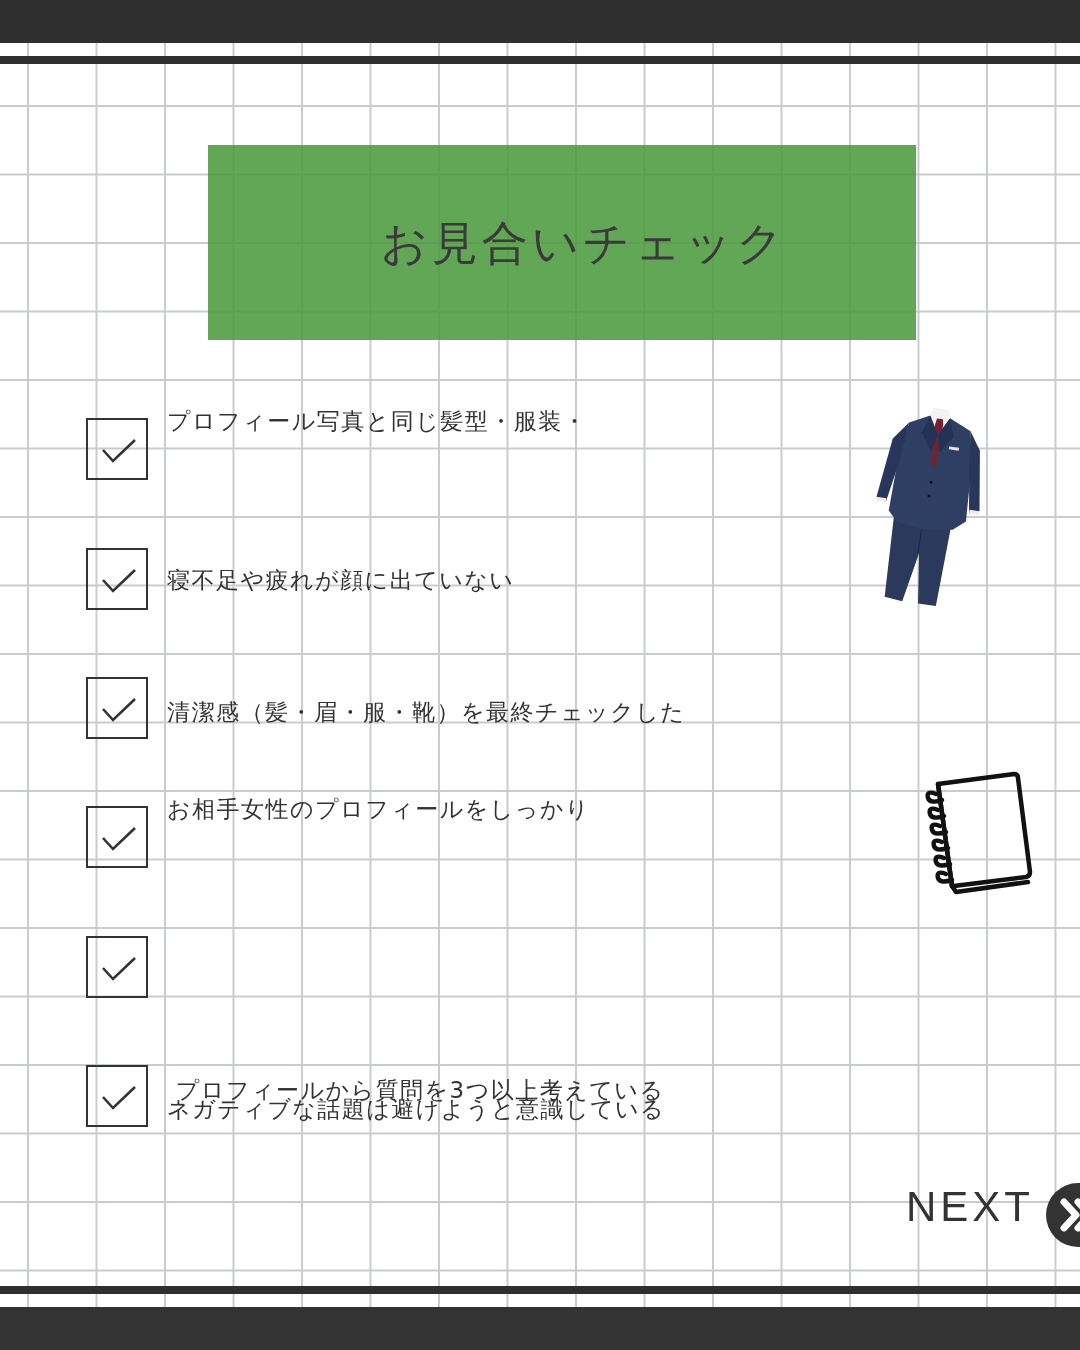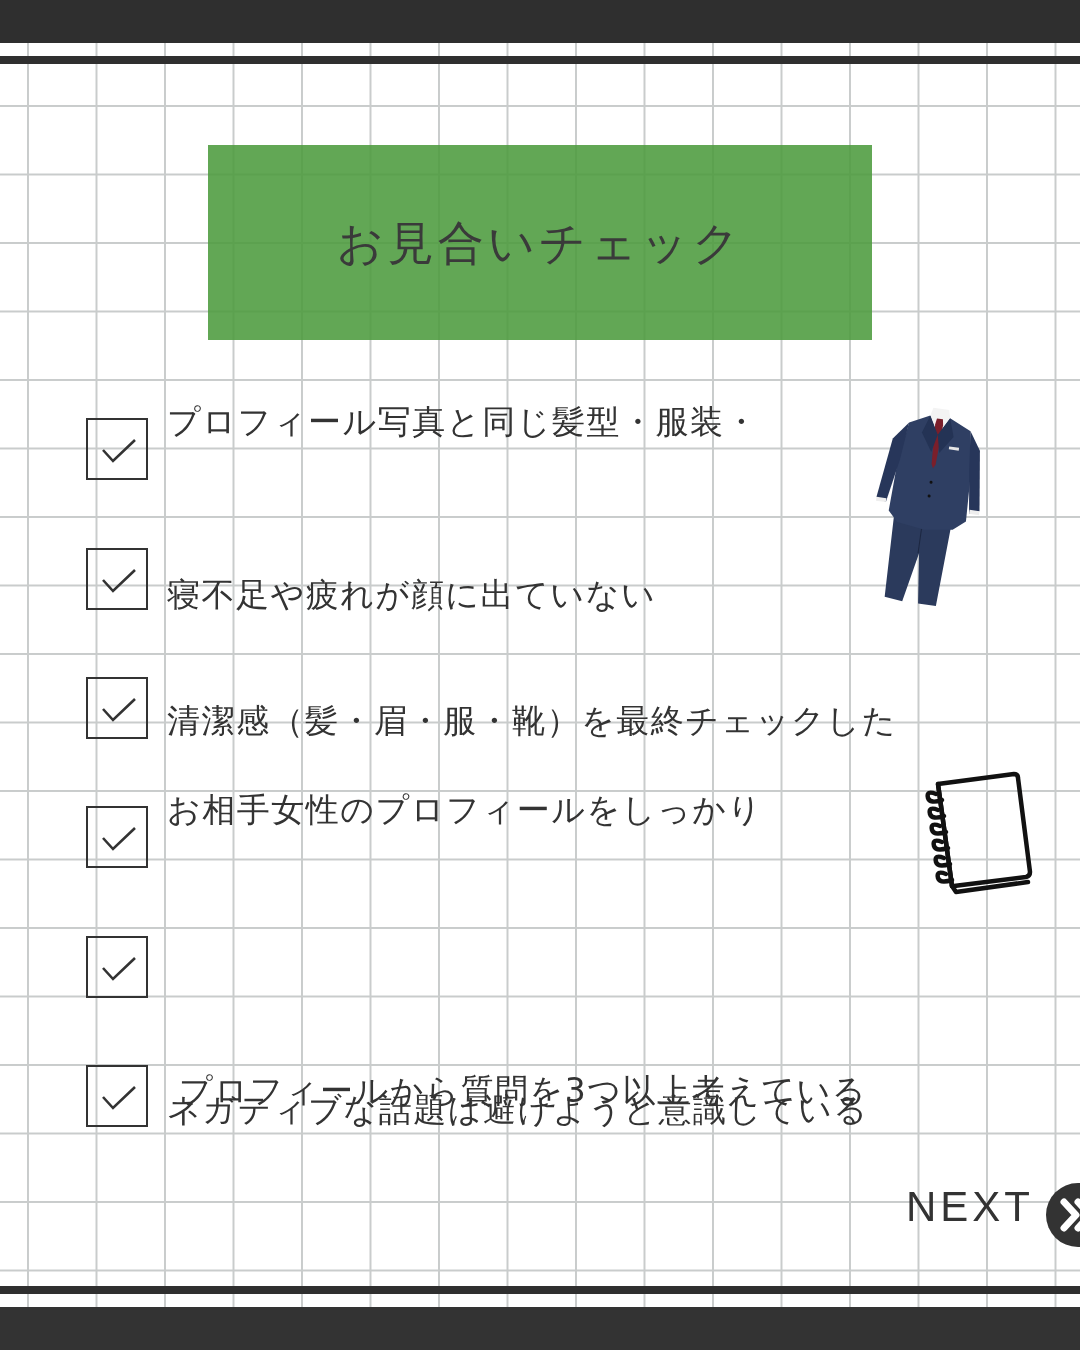--- a/index.html
+++ b/index.html
@@ -15,32 +15,32 @@
     color:#333333;
   }
   .top-bar { position:absolute; left:0; top:0; width:1080px; height:43px; background:#2f2f2f; }
   .top-line { position:absolute; left:0; top:56px; width:1080px; height:8px; background:#2f2f2f; }
   .bottom-line { position:absolute; left:0; top:1286px; width:1080px; height:8px; background:#2f2f2f; }
   .bottom-bar { position:absolute; left:0; top:1307px; width:1080px; height:43px; background:#333333; }
 
   .title-box {
     position:absolute; left:208px; top:145px; width:664px; height:195px;
     background:rgba(76,155,62,0.88);
-    display:flex; flex-direction:column; align-items:center; justify-content:center;
+    display:flex; flex-direction:column; align-items:center; justify-content:center;padding-left:44px;
   }
   .title-line { font-size:46px; line-height:78px; color:#3a3a3a; letter-spacing:4px; }
 
   .item { position:absolute; left:86px; }
   .checkbox {
     position:absolute; left:0; width:62px; height:62px;
     border:2px solid #333; box-sizing:border-box; background:transparent;
   }
   .checkbox svg { position:absolute; left:13px; top:17px; }
   .item-text {
-    position:absolute; left:81px; font-size:33px; line-height:57px;
+    position:absolute; left:81px; font-size:23px; line-height:57px;
     color:#333; white-space:nowrap; letter-spacing:1.5px;
   }
 
   .suit { position:absolute; left:868px; top:404px; width:120px; height:205px; }
   .notebook { position:absolute; left:918px; top:764px; width:115px; height:132px; }
 
   .next { position:absolute; left:906px; top:1183px; display:flex; }
   .next-label { font-size:42px; color:#333; letter-spacing:4px; margin-right:12px; font-family:"Liberation Sans", sans-serif; }
   .next-icon { width:64px; height:64px; border-radius:50%; background:#333; display:flex; align-items:center; justify-content:center; }
 </style>
@@ -64,32 +64,32 @@
     <div>プロフィール写真と同じ髪型・服装・</div>
   </div>
 </div>
 
 <div class="item" style="top:548px;">
   <div class="checkbox" style="top:0;">
     <svg width="36" height="28" viewBox="0 0 36 28">
         <polyline points="2,13 12,24 34,3" fill="none" stroke="#333" stroke-width="2.6"></polyline>
       </svg>
   </div>
-  <div class="item-text" style="top:18px;">
+  <div class="item-text" style="top:4px;">
     <div>寝不足や疲れが顔に出ていない</div>
   </div>
 </div>
 
 <div class="item" style="top:677px;">
   <div class="checkbox" style="top:0;">
     <svg width="36" height="28" viewBox="0 0 36 28">
         <polyline points="2,13 12,24 34,3" fill="none" stroke="#333" stroke-width="2.6"></polyline>
       </svg>
   </div>
-  <div class="item-text" style="top:16px;font-family:Liberation Serif, serif;">
+  <div class="item-text" style="top:7px;font-family:Liberation Serif, serif;">
     <div>清潔感（髪・眉・服・靴）を最終チェックした</div>
   </div>
 </div>
 
 <div class="item" style="top:806px;">
   <div class="checkbox" style="top:0;">
     <svg width="36" height="28" viewBox="0 0 36 28">
         <polyline points="2,13 12,24 34,3" fill="none" stroke="#333" stroke-width="2.6"></polyline>
       </svg>
   </div>

